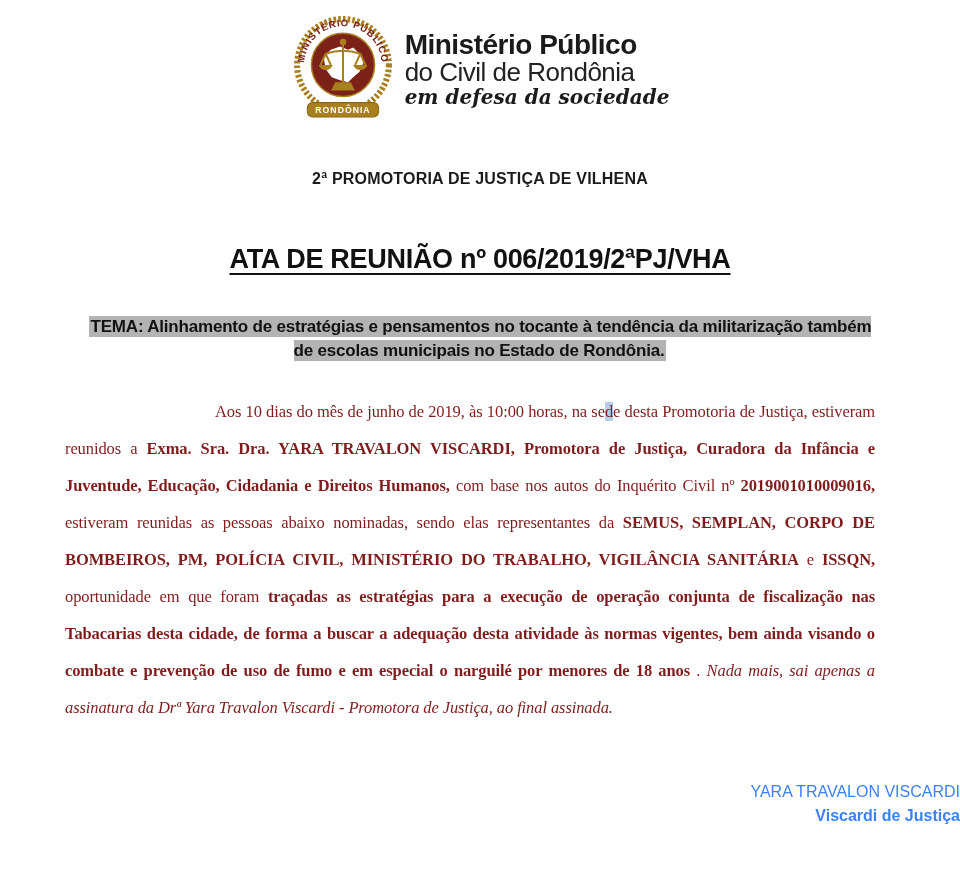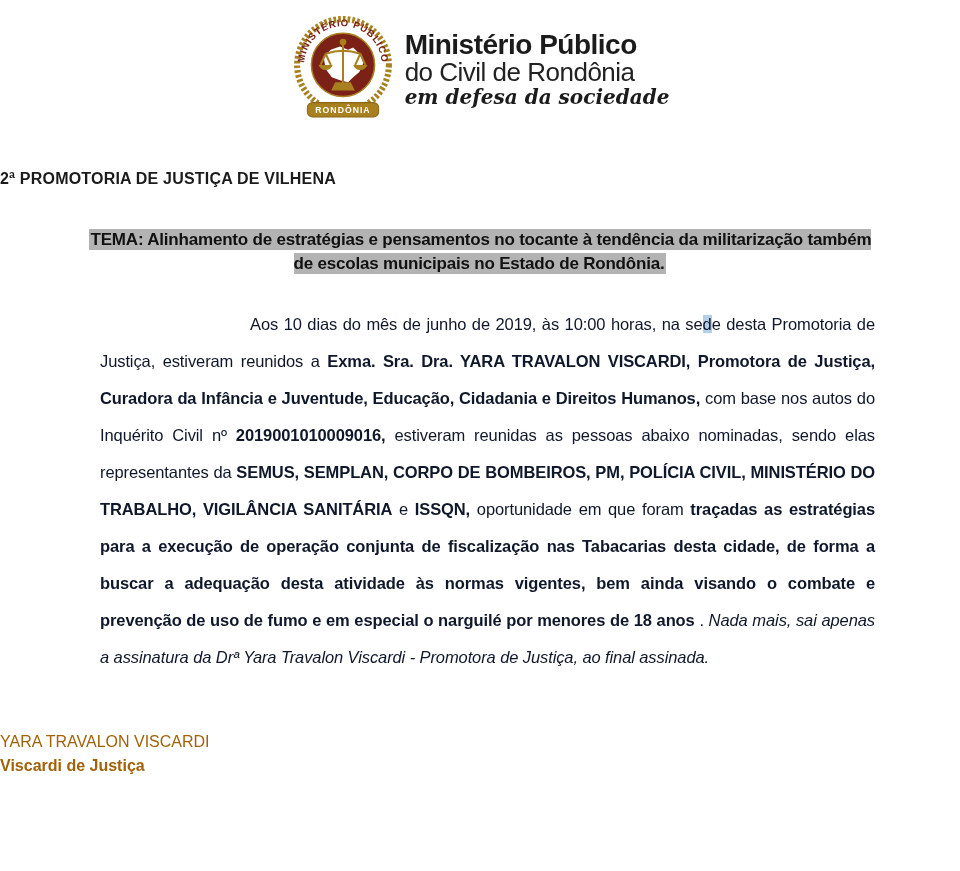--- a/index.html
+++ b/index.html
@@ -16,46 +16,47 @@
   .seal{width:104px;height:106px;flex:0 0 auto;}
   .org-block{text-align:left;line-height:1.04;}
   .org-bold{font-size:28px;font-weight:bold;letter-spacing:-0.5px;color:#1b1b1b;}
   .org-rest{font-size:26px;font-weight:400;letter-spacing:-0.5px;color:#222;}
   .tagline{
     font-family:"DejaVu Serif",serif;font-style:italic;font-weight:bold;
     font-size:20px;text-align:right;margin-top:1px;color:#1b1b1b;
   }
   
   .promotoria{
-    margin-top:46px;text-align:left;font-size:16px;font-weight:bold;
+    margin-top:46px;text-align:center;font-size:16px;font-weight:bold;
     letter-spacing:0.2px;color:#1b1b1b;
   }
   .doc-title-wrap{margin-top:56px;text-align:center;}
   .doc-title{
     display:inline-block;font-size:27px;font-weight:bold;color:#111;
     text-decoration:underline;text-decoration-thickness:2px;text-underline-offset:5px;
     letter-spacing:-0.3px;
   }
   
   .tema{
     margin:40px 84px 0 84px;text-align:center;
     font-size:17px;font-weight:bold;line-height:24px;letter-spacing:-0.2px;
   }
   .tema mark{background:#b3b3b3;color:#111;padding:1px 2px;}
   
   .body-text{
-    margin:30px 85px 0 100px;text-align:justify;
-    font-size:16.5px;line-height:37px;letter-spacing:-0.1px;color:#0f172a;
+    margin:30px 85px 0 65px;text-align:justify;
+    font-size:16.5px;line-height:37px;letter-spacing:-0.1px;color:#7f1d1d;
     text-indent:150px;
+    font-family:Liberation Serif, serif;
   }
   .b{font-weight:bold;}
   .i{font-style:italic;}
   .char-select{background:#b4cfe9;}
   
-  .signature{margin-top:54px;text-align:left;font-size:16px;line-height:24px;color:#a16207;}
+  .signature{margin-top:54px;text-align:right;font-size:16px;line-height:24px;color:#3b82f6;}
   .sig-role{font-weight:bold;}
 </style>
 </head>
 <body>
 
 <div class="page">
 
   <div class="logo-row">
     <svg class="seal" viewBox="0 0 100 104">
 
@@ -88,20 +89,23 @@
 
     <div class="org-block">
       <div class="org-bold">Ministério Público</div>
       <div class="org-rest">do Civil de Rondônia</div>
       <div class="tagline">em defesa da sociedade</div>
     </div>
   </div>
 
   <div class="promotoria">2ª PROMOTORIA DE JUSTIÇA DE VILHENA</div>
 
+  <div class="doc-title-wrap">
+    <span class="doc-title">ATA DE REUNIÃO nº 006/2019/2ªPJ/VHA</span>
+  </div>
 
   <p class="tema">
     <mark>TEMA: Alinhamento de estratégias e pensamentos no tocante à tendência da militarização também de escolas municipais no Estado de Rondônia.</mark>
   </p>
 
   <p class="body-text"><span>Aos 10 dias do mês de junho de 2019, às 10:00 horas, na se</span><span class="char-select">d</span><span>e desta Promotoria de Justiça, estiveram reunidos a </span><span class="b">Exma. Sra. Dra. YARA TRAVALON VISCARDI, Promotora de Justiça, Curadora da Infância e Juventude, Educação, Cidadania e Direitos Humanos,</span><span> com base nos autos do Inquérito Civil nº </span><span class="b">2019001010009016,</span><span> estiveram reunidas as pessoas abaixo nominadas, sendo elas representantes da </span><span class="b">SEMUS, SEMPLAN, CORPO DE BOMBEIROS, PM, POLÍCIA CIVIL, MINISTÉRIO DO TRABALHO, VIGILÂNCIA SANITÁRIA</span><span> e </span><span class="b">ISSQN,</span><span> oportunidade em que foram </span><span class="b">traçadas as estratégias para a execução de operação conjunta de fiscalização nas Tabacarias desta cidade, de forma a buscar a adequação desta atividade às normas vigentes, bem ainda visando o combate e prevenção de uso de fumo e em especial o narguilé por menores de 18 anos</span><span> . </span><span class="i">Nada mais, sai apenas a assinatura da Drª Yara Travalon Viscardi - Promotora de Justiça, ao final assinada.</span></p>
 
   <div class="signature">
     <div class="sig-name">YARA TRAVALON VISCARDI</div>
     <div class="sig-role">Viscardi de Justiça</div>

